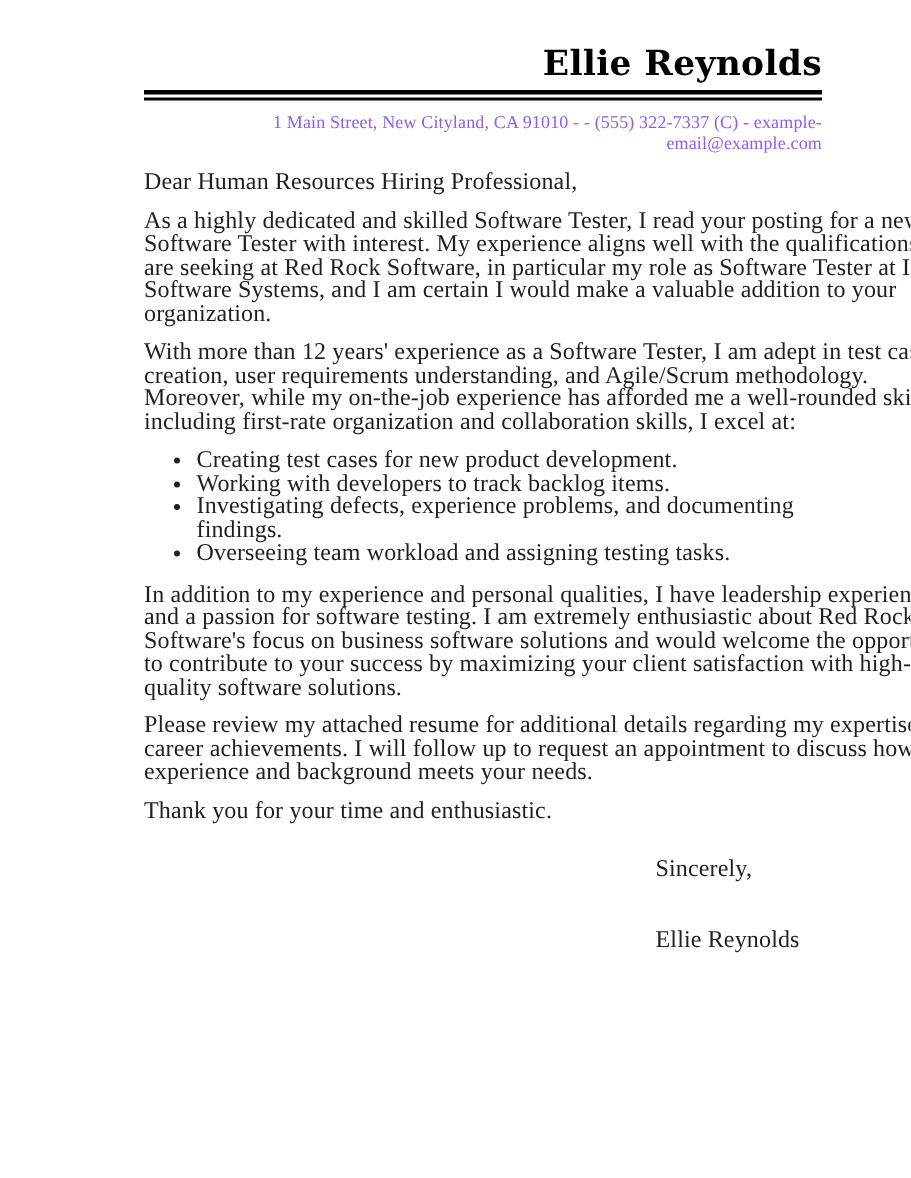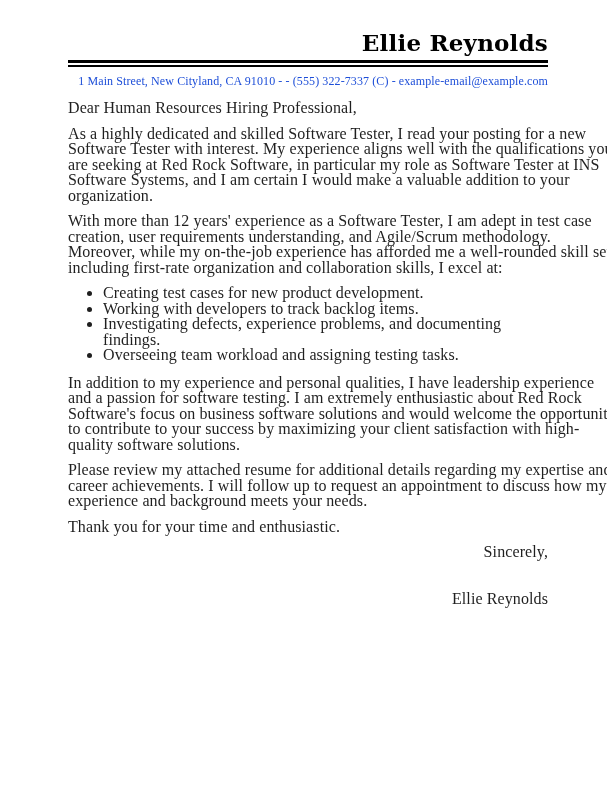--- a/index.html
+++ b/index.html
@@ -11,21 +11,21 @@
     width: 607px;
     height: 785px;
     overflow: hidden;
     font-family: "Liberation Serif", serif;
     color: #1f1f1f;
   }
   .page {
     box-sizing: border-box;
     width: 607px;
     height: 758px;
-    padding: 30px 59px 0 68px;
+    padding: 30px 59px 0 96px;
     background: #ffffff;
   }
   
   .header-name {
     margin: 0;
     text-align: right;
     font-family: "DejaVu Serif", "Liberation Serif", serif;
     font-weight: 700;
     font-size: 23px;
     line-height: 26px;
@@ -37,21 +37,21 @@
     height: 2px;
     border-top: 3px solid #000000;
     border-bottom: 2px solid #000000;
   }
   .contact-line {
     margin-top: 7px;
     text-align: right;
     font-size: 12px;
     line-height: 14px;
     letter-spacing: 0.1px;
-    color: #1d4ed8;
+    color: #8b5cf6;
   }
   
   .letter-body {
     margin-top: 12px;
     font-size: 16px;
     line-height: 15.5px;
     letter-spacing: 0.1px;
   }
   .para {
     margin: 0 0 10px 0;
@@ -62,23 +62,22 @@
     padding-left: 35px;
     list-style: disc outside;
   }
   ul.skills li {
     margin: 0;
     padding: 0;
     line-height: 15.5px;
   }
   
   .signature {
-    margin-top: 10px;
+    margin-top: 24px;
     margin-left: 341px;
-    text-align: right;
   }
   .signature-name {
     margin-top: 31px;
   }
 </style>
 </head>
 <body>
 
 <div class="page">
 

